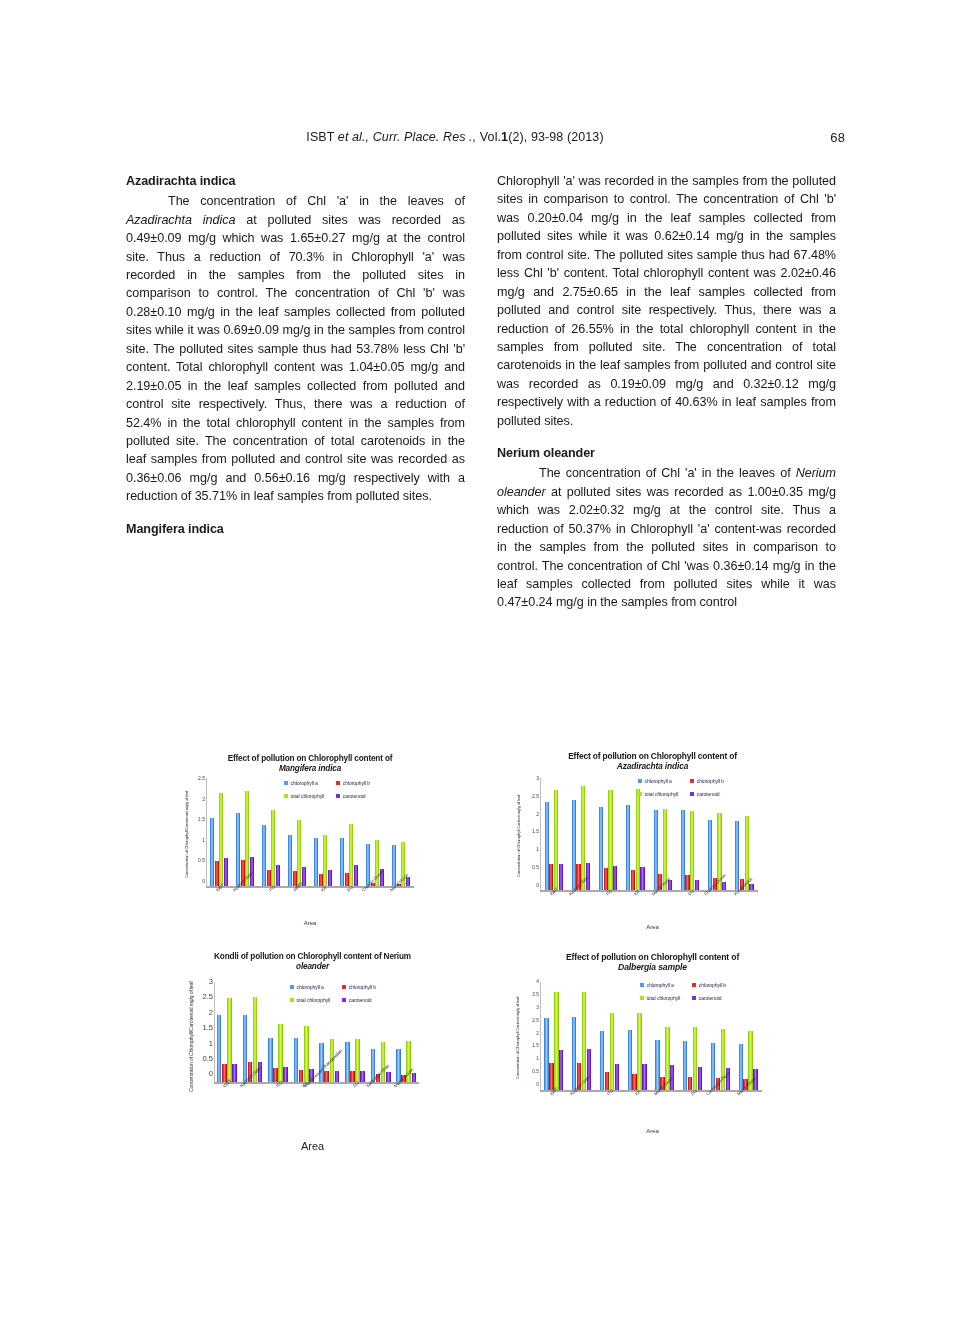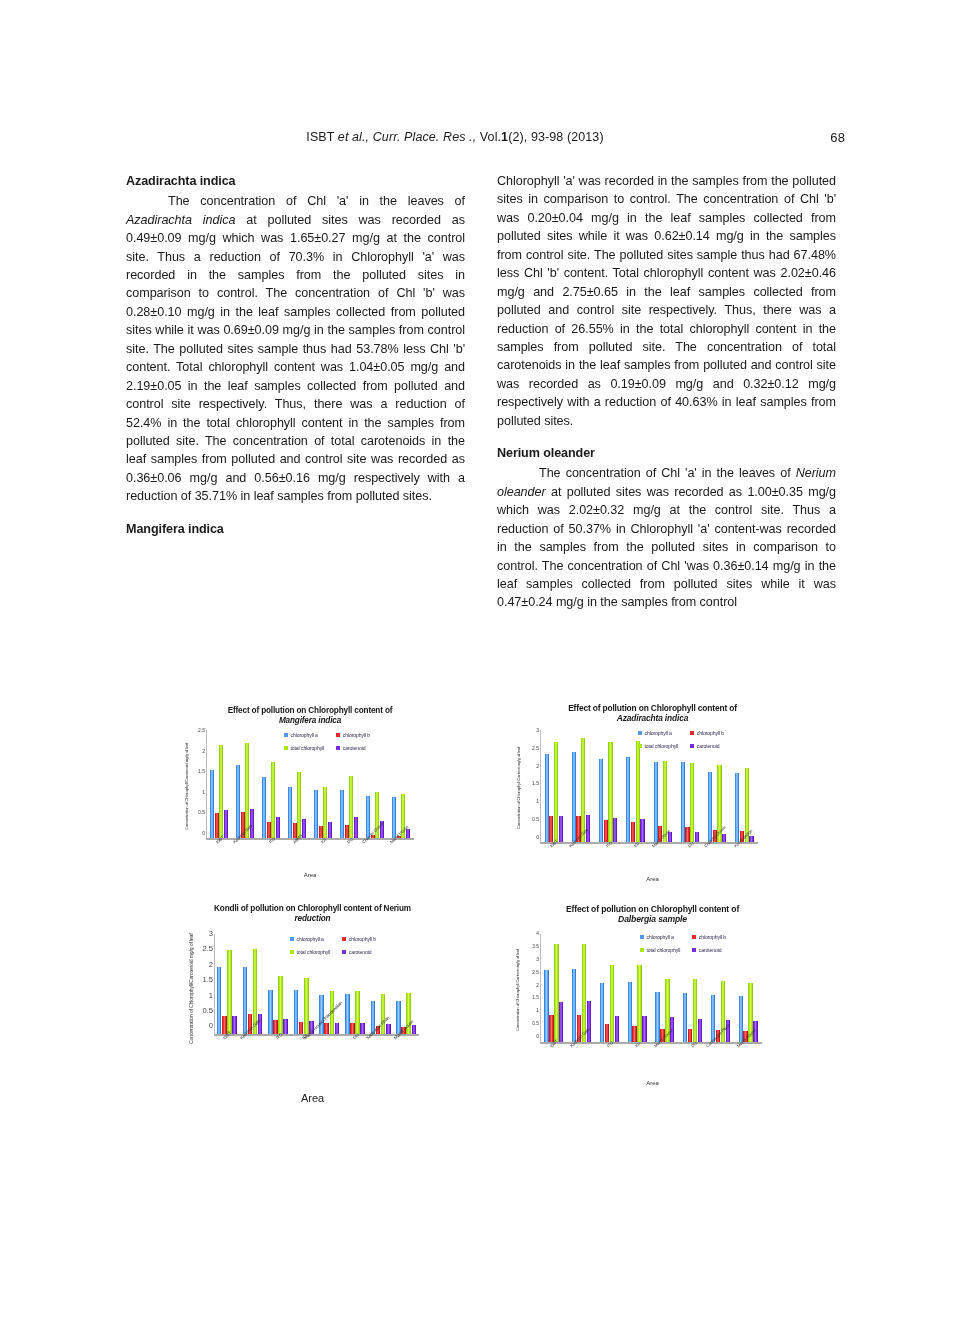--- a/index.html
+++ b/index.html
@@ -44,21 +44,21 @@
     text-align:justify;
     text-justify:inter-word;
     letter-spacing:-.05px;
   }
   p.body + h3.sec { margin-top:14px; }
   p.body i { font-style:italic; }
   .indent { display:inline-block; width:42px; }
 
   
   .figure {
-    position:absolute; left:120px; top:704px; width:730px; height:430px;
+    position:absolute; left:120px; top:752px; width:730px; height:430px;
   }
   .chart {
     position:absolute;
     background:#fff;
   }
   .ch-tl { left:60px;  top:2px;   width:260px; height:200px; }
   .ch-tr { left:390px; top:0px;   width:285px; height:200px; }
   .ch-bl { left:60px;  top:200px; width:265px; height:222px; }
   .ch-br { left:390px; top:200px; width:285px; height:215px; }
 
@@ -386,21 +386,21 @@
           </div>
           <div class="xtickcell">
             <div class="xtick" style="font-size: 4.3px;">Kondli Bridge</div>
           </div>
         </div>
         <div class="xlabel" style="top: 172px; left: 0px; font-size: 6px;">Area</div>
       </div>
     <div class="chart ch-bl">
         <div class="ch-title" style="font-size: 8.2px;">
           <div>Kondli of pollution on Chlorophyll content of Nerium</div>
-          <div class="ital">reduction</div>
+          <div class="ital">oleander</div>
         </div>
         <div class="ylabel" style="left: 8px; top: 22px; height: 126px; font-size: 5.2px;">Concentration of Chlorophyll/Carotenoid mg/g of leaf</div>
         <div class="yaxis" style="left: 20px; top: 30px; height: 100px; width: 13px; font-size: 7.6px;">
           <span>3</span>
           <span>2.5</span>
           <span>2</span>
           <span>1.5</span>
           <span>1</span>
           <span>0.5</span>
           <span>0</span>

